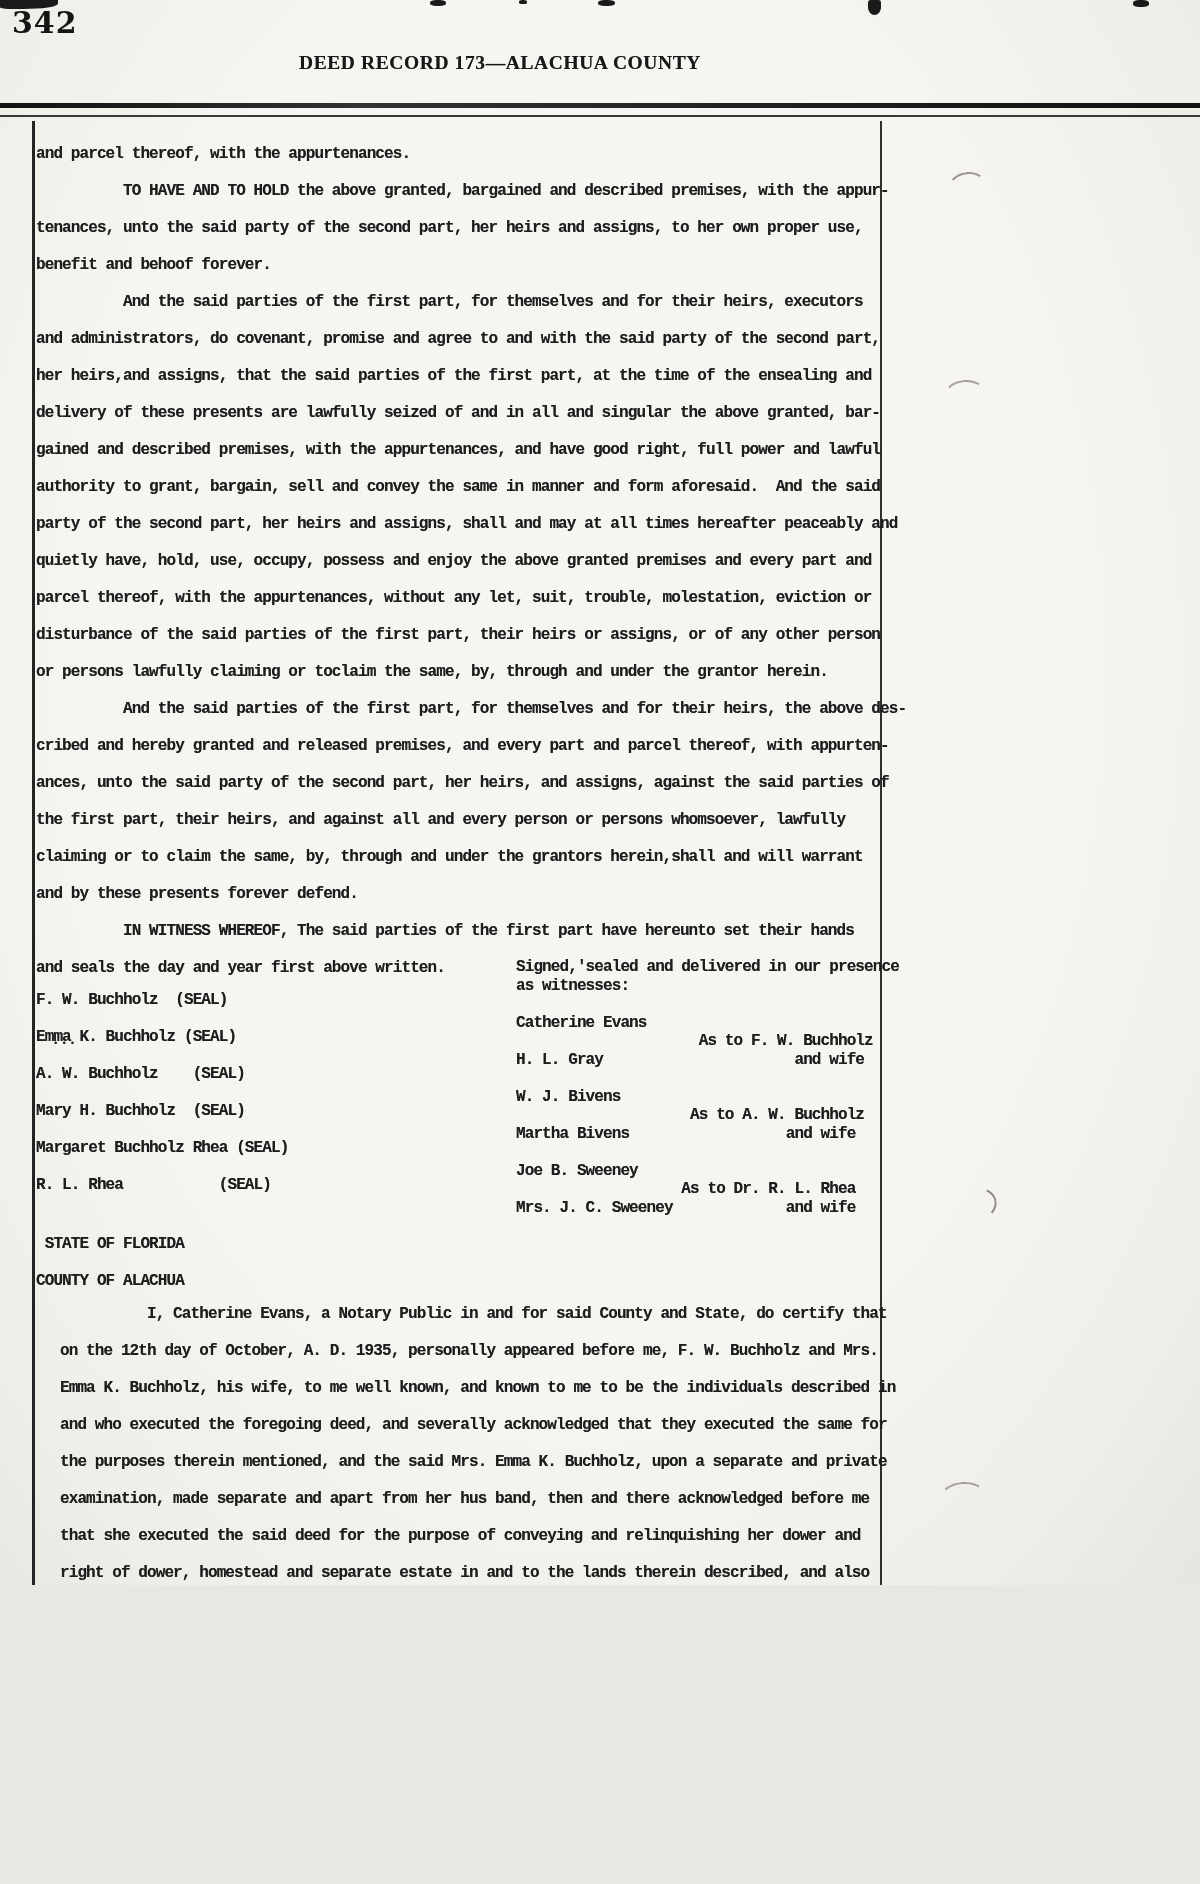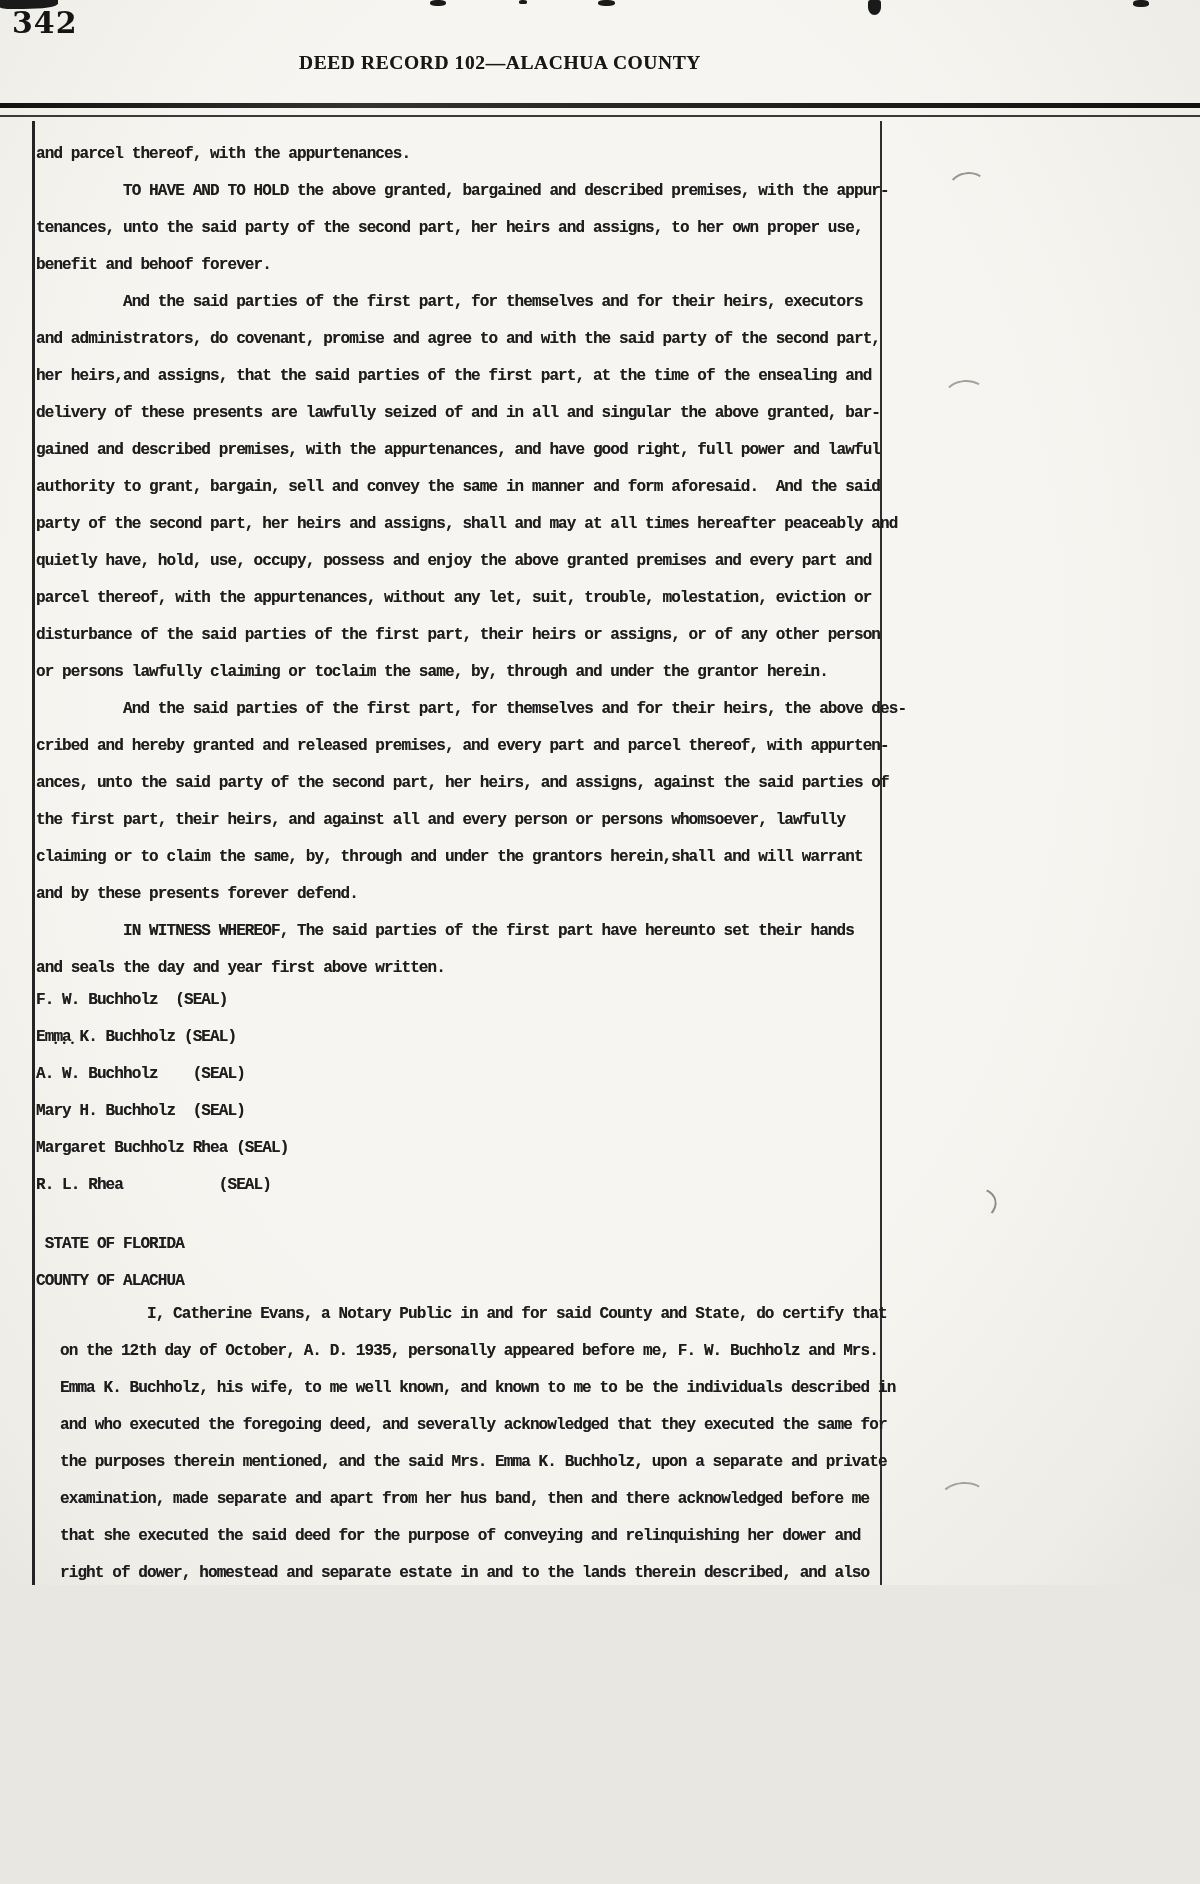--- a/index.html
+++ b/index.html
@@ -64,21 +64,21 @@
   <div class="smudge" style="top:0;left:598px;width:17px;height:6px;"></div>
   <div class="smudge" style="top:0;left:868px;width:13px;height:15px;border-radius:20% 20% 50% 50%;"></div>
   <div class="smudge" style="top:0;left:1133px;width:16px;height:7px;"></div>
 
   <div class="arc" style="top:172px;left:948px;width:40px;height:34px;transform:rotate(-8deg);"></div>
   <div class="arc" style="top:380px;left:944px;width:42px;height:30px;transform:rotate(-6deg);border-top-color:#a5a19a;"></div>
   <div class="arc" style="top:1178px;left:950px;width:38px;height:56px;transform:rotate(78deg);border-top-color:#8f8b84;"></div>
   <div class="arc" style="top:1482px;left:940px;width:46px;height:30px;transform:rotate(-5deg);border-top-color:#a5a19a;"></div>
 
   <div class="page-number">342</div>
-  <div class="header">DEED RECORD 102—ALACHUA COUNTY</div>
+  <div class="header">DEED RECORD 173—ALACHUA COUNTY</div>
 
   <div class="rule rule-top-thick"></div>
   <div class="rule rule-top-thin"></div>
   <div class="rule rule-left"></div>
   <div class="rule rule-right"></div>
   <div class="rule rule-bottom"></div>
   <div class="blob-bottom-left"></div>
 
   <pre class="typeset signers">F. W. Buchholz  (SEAL)
 Emma K. Buchholz (SEAL)
@@ -104,20 +104,34 @@
 or persons lawfully claiming or toclaim the same, by, through and under the grantor herein.
           And the said parties of the first part, for themselves and for their heirs, the above des-
 cribed and hereby granted and released premises, and every part and parcel thereof, with appurten-
 ances, unto the said party of the second part, her heirs, and assigns, against the said parties of
 the first part, their heirs, and against all and every person or persons whomsoever, lawfully
 claiming or to claim the same, by, through and under the grantors herein,shall and will warrant
 and by these presents forever defend.
           IN WITNESS WHEREOF, The said parties of the first part have hereunto set their hands
 and seals the day and year first above written.</pre>
   <div class="correction-dots">•••</div>
+  <pre class="typeset witnesses">Signed,'sealed and delivered in our presence
+as witnesses:
+
+Catherine Evans
+                     As to F. W. Buchholz
+H. L. Gray                      and wife
+
+W. J. Bivens
+                    As to A. W. Buchholz
+Martha Bivens                  and wife
+
+Joe B. Sweeney
+                   As to Dr. R. L. Rhea
+Mrs. J. C. Sweeney             and wife</pre>
 
   <pre class="typeset state-county">STATE OF FLORIDA
 COUNTY OF ALACHUA</pre>
   <pre class="typeset notary-text">          I, Catherine Evans, a Notary Public in and for said County and State, do certify that
 on the 12th day of October, A. D. 1935, personally appeared before me, F. W. Buchholz and Mrs.
 Emma K. Buchholz, his wife, to me well known, and known to me to be the individuals described in
 and who executed the foregoing deed, and severally acknowledged that they executed the same for
 the purposes therein mentioned, and the said Mrs. Emma K. Buchholz, upon a separate and private
 examination, made separate and apart from her hus band, then and there acknowledged before me
 that she executed the said deed for the purpose of conveying and relinquishing her dower and

